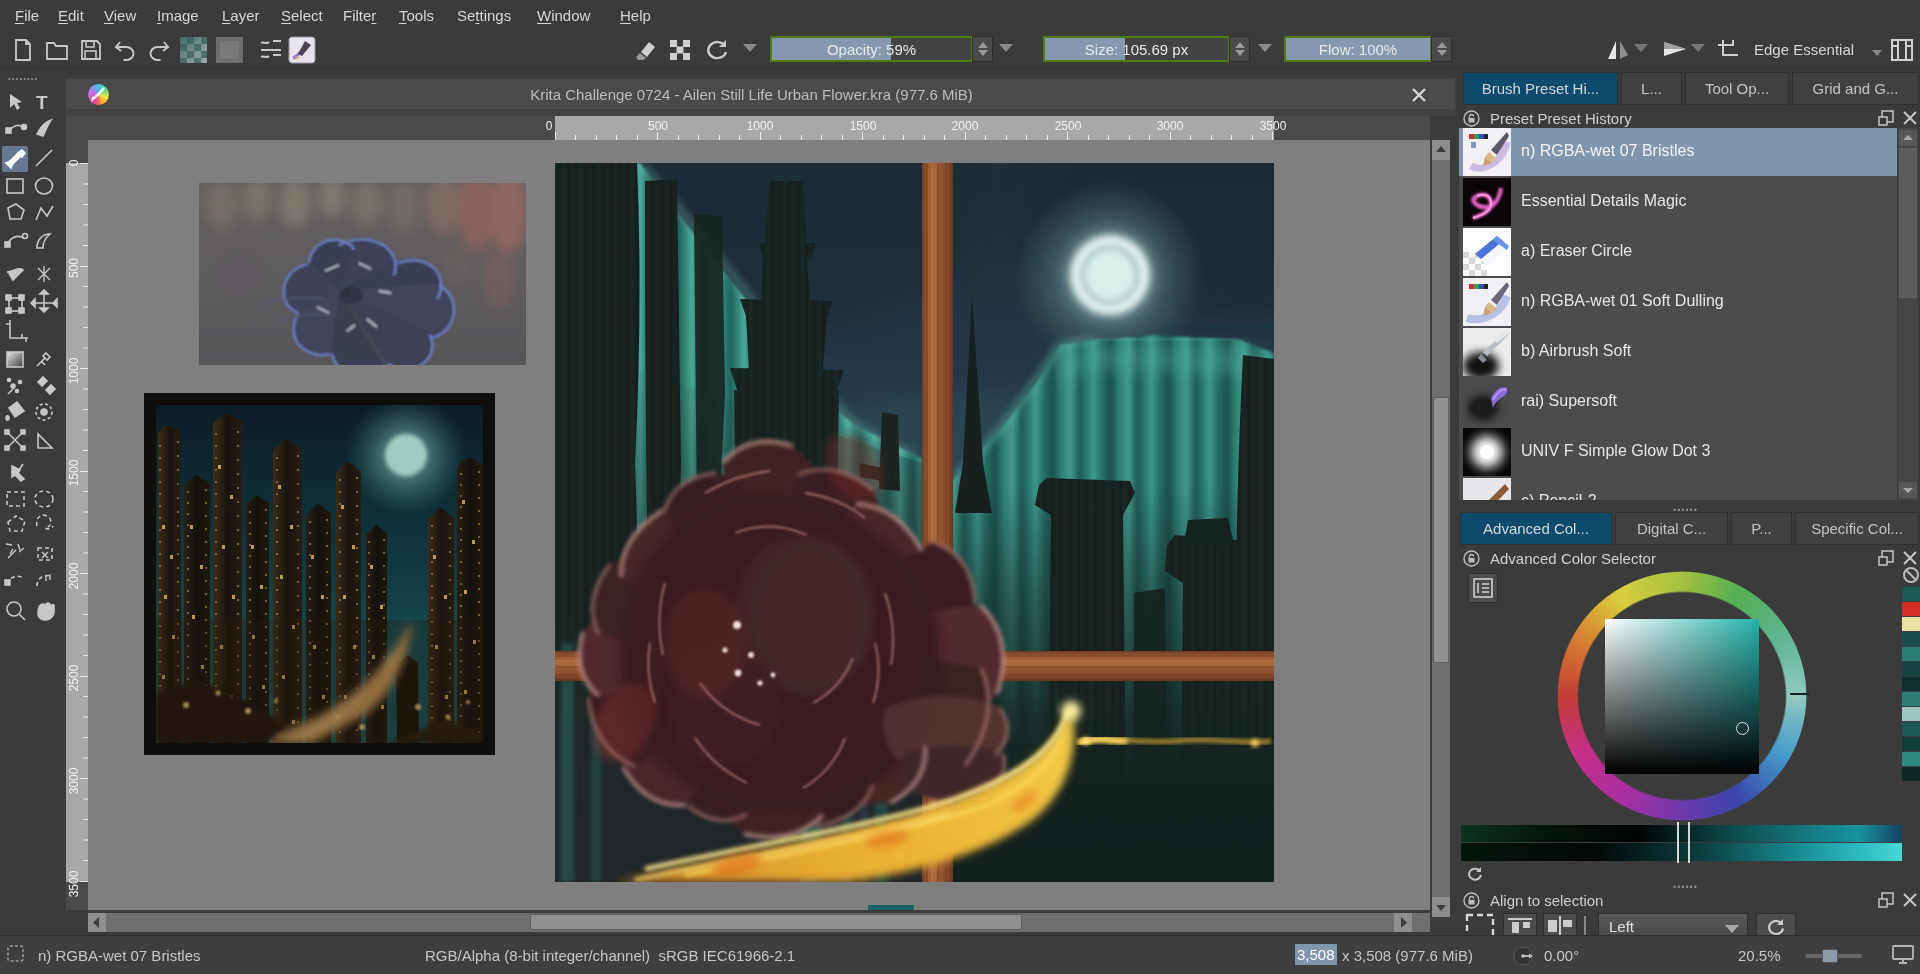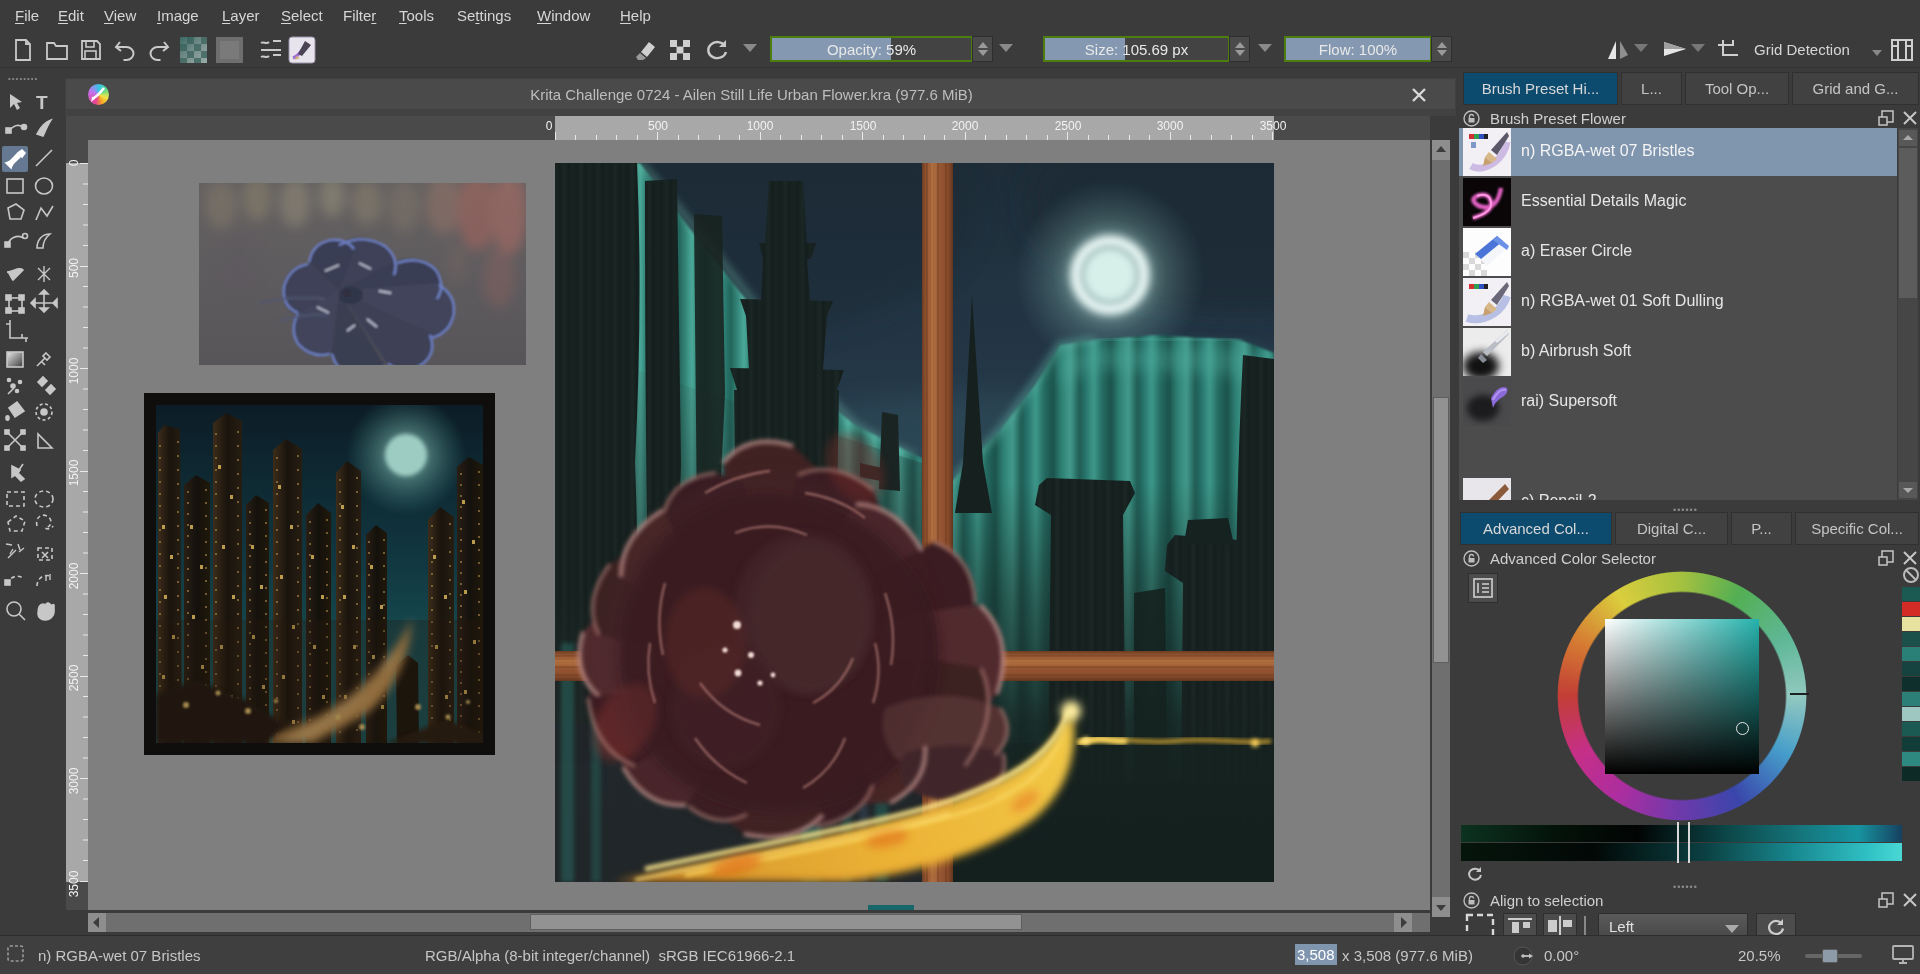--- a/index.html
+++ b/index.html
@@ -170,21 +170,21 @@
       </svg>
 <span class="drop" style="left:1634px;border-top-color:#777"></span>
 <svg class="icon" style="left:1662px;top:6px" width="26" height="22" viewBox="0 0 26 22">
         <path d="M2 4l22 7-22 7z" fill="#e6e6e6"></path>
         <path d="M2 4l22 7H2z" fill="#9f9f9f"></path>
       </svg>
 <span class="drop" style="left:1691px;border-top-color:#777"></span>
 <svg class="icon" style="left:1716px;top:6px" width="24" height="24" viewBox="0 0 24 24">
         <path d="M7 2v15h15M2 7h15V2" fill="none" stroke="#cfcfcf" stroke-width="2"></path>
       </svg>
-<span style="position:absolute;left:1754px;top:9px;font-size:15px;color:#d6d6d6;">Grid Detection</span>
+<span style="position:absolute;left:1754px;top:9px;font-size:15px;color:#d6d6d6;">Edge Essential</span>
 <span class="drop" style="left:1872px;top:18px;border-left-width:5px;border-right-width:5px;border-top-width:6px;border-top-color:#888"></span>
 <svg class="icon" style="left:1890px;top:6px" width="24" height="24" viewBox="0 0 24 24">
         <rect x="2" y="2" width="20" height="20" fill="none" stroke="#cfcfcf" stroke-width="2"></rect>
         <path d="M8 2v20M16 8h6M16 2v20M2 8h6" stroke="#cfcfcf" stroke-width="2"></path>
       </svg>
 </div>
 
 <div id="toolbox" class="abs">
       <div style="position:absolute;left:8px;top:1px;width:46px;height:4px;color:#8a8a8a;font-size:8px;letter-spacing:1px;line-height:4px;">••••••••</div>
 <div class="tool sel" style="left:2px;top:70px;"></div>
@@ -836,21 +836,21 @@
   <div class="tab on" style="left:5px;top:4px;width:155px;">Brush Preset Hi...</div>
   <div class="tab" style="left:163px;top:4px;width:61px;">L...</div>
   <div class="tab" style="left:227px;top:4px;width:104px;">Tool Op...</div>
   <div class="tab" style="left:334px;top:4px;width:127px;">Grid and G...</div>
   <div class="dhead" style="left:5px;top:42px;">
     <svg style="position:absolute;left:0;top:0" width="17" height="17" viewBox="0 0 17 17">
           <circle cx="8.5" cy="8.5" r="7.5" fill="none" stroke="#bdbdbd" stroke-width="1.4"></circle>
           <rect x="5.5" y="8" width="6" height="4.5" fill="#bdbdbd"></rect>
           <path d="M6.5 8V6.5a2 2 0 0 1 4 0" fill="none" stroke="#bdbdbd" stroke-width="1.3"></path>
         </svg>
-    <span style="position:absolute;left:27px;top:0;width:300px;">Brush Preset Flower</span>
+    <span style="position:absolute;left:27px;top:0;width:300px;">Preset Preset History</span>
   </div>
   <svg style="position:absolute;left:420px;top:42px" width="16" height="16" viewBox="0 0 16 16">
         <rect x="4" y="1" width="11" height="11" fill="none" stroke="#c6c6c6" stroke-width="1.5"></rect>
         <rect x="1" y="7" width="8" height="8" fill="#3b3b3b" stroke="#c6c6c6" stroke-width="1.5"></rect>
       </svg>
   <svg style="position:absolute;left:444px;top:42px" width="16" height="16" viewBox="0 0 16 16">
         <path d="M2 2l12 12M14 2L2 14" stroke="#c6c6c6" stroke-width="2"></path>
       </svg>
   <div id="blist" style="overflow:hidden;">
     <div class="bitem sel" style="top:0;">
@@ -921,20 +921,28 @@
     </div>
     <div class="bitem" style="top:250px;">
       <svg class="thumb" viewBox="0 0 48 48">
             <rect width="48" height="48" fill="#4a4a4c"></rect>
             <ellipse cx="20" cy="30" rx="16" ry="13" fill="#1c1c1e" filter="blur(3px)"></ellipse>
             <path d="M28 20 Q36 6 44 10 Q46 16 38 20 Q32 24 30 30 Z" fill="#8a6ad8" filter="blur(.6px)"></path>
             <path d="M30 22 Q36 10 43 12" stroke="#b394f0" stroke-width="2" fill="none"></path>
           </svg>
       <span class="lb">rai) Supersoft</span>
     </div>
+    <div class="bitem" style="top:300px;">
+      <svg class="thumb" viewBox="0 0 48 48">
+            <rect width="48" height="48" fill="#060606"></rect>
+            <circle cx="24" cy="24" r="16" fill="#fff" filter="blur(6px)"></circle>
+            <circle cx="24" cy="24" r="7" fill="#fff"></circle>
+          </svg>
+      <span class="lb">UNIV F Simple Glow Dot 3</span>
+    </div>
     <div class="bitem" style="top:350px;">
       <svg class="thumb" viewBox="0 0 48 48">
             <rect width="48" height="48" fill="#e8e6ea"></rect>
             <path d="M42 6 L22 26 l5 5 L46 11 Z" fill="#8a5a3a"></path>
             <path d="M20 28 l7 7 -6 4 -6-6z" fill="#b89a78"></path>
           </svg>
       <span class="lb">c) Pencil-2</span>
     </div>
   </div>
 

